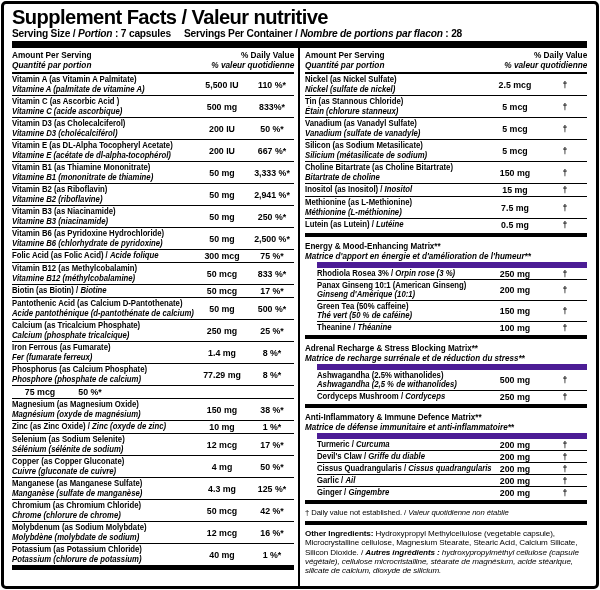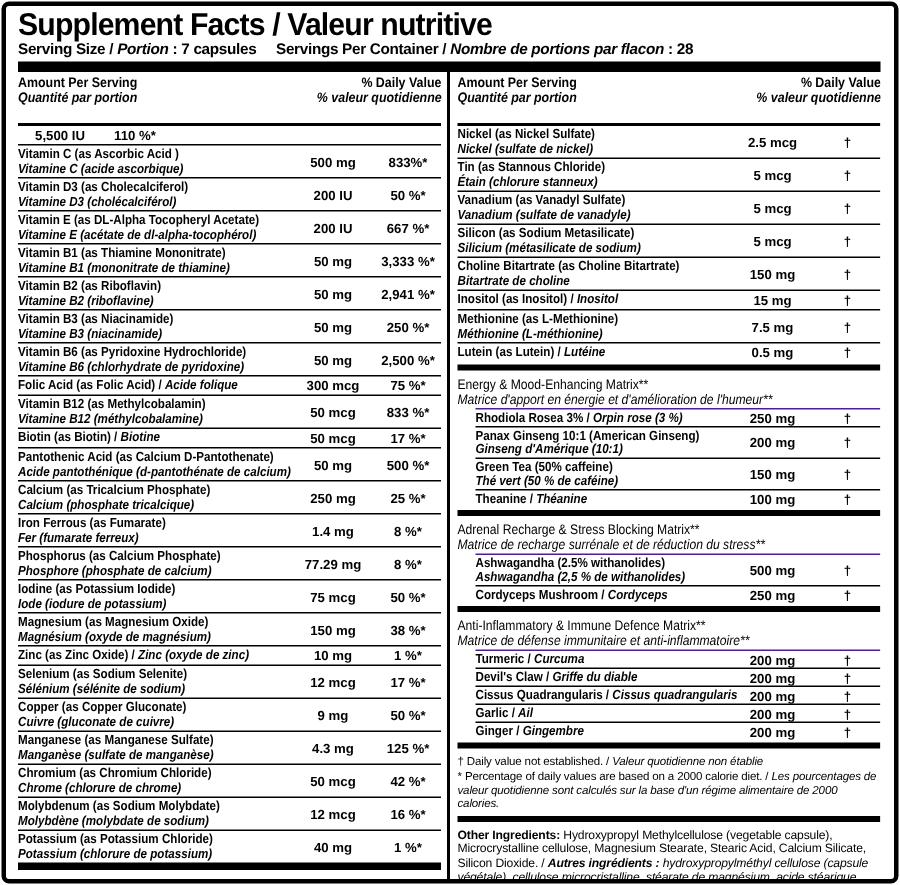--- a/index.html
+++ b/index.html
@@ -12,37 +12,37 @@
            transform:scaleX(0.96); transform-origin:0 50%; white-space:nowrap; }
   .serving-line { display:flex; font-size:10.2px; font-weight:700; margin-top:0; letter-spacing:-0.2px; }
   .sl-left { width:172px; flex-shrink:0; }
   .fr { font-style:italic; }
   .top-bar { height:7px; background:#000; margin:2px 9px 0 8px; flex-shrink:0; }
   .cols { display:flex; margin:0 9px 0 8px; flex:1; overflow:hidden; }
   .col { flex:1; min-width:0; overflow:hidden; display:flex; flex-direction:column; }
   .col-left { padding-right:4px; }
   .col-right { border-left:2px solid #000; padding-left:5px; }
   .col-head { display:flex; justify-content:space-between; align-items:flex-end;
-              border-bottom:2.5px solid #000; padding:2px 0 12px 0;
+              border-bottom:2.5px solid #000; padding:2px 0 2px 0;
               font-size:9.2px; font-weight:700; line-height:10px; }
   .chline { transform:scaleX(0.9); transform-origin:0 50%; white-space:nowrap; }
   .ch-right { text-align:center; }
   .ch-right .chline { transform-origin:100% 50%; margin-left:auto; width:max-content; }
   .row { display:flex; align-items:center; padding:1px 0; font-size:8.8px; font-weight:700; }
   .rows .row + .row { border-top:1px solid #000; }
   .name { flex:1; min-width:0; padding-right:2px; }
   .nline { line-height:9.5px; transform:scaleX(0.88); transform-origin:0 50%;
            white-space:nowrap; width:max-content; }
   .amt { width:56px; text-align:center; white-space:nowrap; flex-shrink:0; }
   .dv  { width:44px; text-align:center; white-space:nowrap; flex-shrink:0; }
   .bar { height:4px; background:#000; margin:2px 0; flex-shrink:0; }
   .end-bar { height:5px; background:#000; margin-top:0; flex-shrink:0; }
-  .section-head { font-size:9.2px; font-weight:400; padding:2px 0 1px 0;text-align:center; }
+  .section-head { font-size:9.2px; font-weight:700; padding:2px 0 1px 0;text-align:center; }
   .section-head .nline { line-height:10px; }
-  .sec-rows .row { border-top:1px solid #4c1d95; margin-left:12px; padding:0.5px 0; }
+  .sec-rows .row { border-top:6px solid #4c1d95; margin-left:12px; padding:0.5px 0; }
   .fnotes { font-size:7.7px; font-weight:400; line-height:9px; padding:2px 0 1px 0; letter-spacing:-0.1px; }
   .fnotes p { margin:0 0 1px 0; }
   .other { font-size:8.1px; font-weight:400; line-height:9.3px; padding-top:2px; letter-spacing:-0.1px; }
 </style>
 </head>
 <body>
 
 <div class="label">
 
   <div class="hdr">
@@ -71,20 +71,24 @@
           <div class="chline">Amount Per Serving</div>
           <div class="chline fr">Quantité par portion</div>
         </div>
         <div class="ch-right">
           <div class="chline">% Daily Value</div>
           <div class="chline fr">% valeur quotidienne</div>
         </div>
       </div>
       <div class="rows" id="left-rows">
           <div class="row">
+            <div class="name">
+              <div class="nline">Vitamin A (as Vitamin A Palmitate)</div>
+              <div class="nline fr">Vitamine A (palmitate de vitamine A)</div>
+            </div>
             <div class="amt">5,500 IU</div>
             <div class="dv">110 %*</div>
           </div>
           <div class="row">
             <div class="name">
               <div class="nline">Vitamin C (as Ascorbic Acid )</div>
               <div class="nline fr">Vitamine C (acide ascorbique)</div>
             </div>
             <div class="amt">500 mg</div>
             <div class="dv">833%*</div>
@@ -185,24 +189,20 @@
           </div>
           <div class="row">
             <div class="name">
               <div class="nline">Phosphorus (as Calcium Phosphate)</div>
               <div class="nline fr">Phosphore (phosphate de calcium)</div>
             </div>
             <div class="amt">77.29 mg</div>
             <div class="dv">8 %*</div>
           </div>
           <div class="row">
-            <div class="name">
-              <div class="nline">Iodine (as Potassium Iodide)</div>
-              <div class="nline fr">Iode (iodure de potassium)</div>
-            </div>
             <div class="amt">75 mcg</div>
             <div class="dv">50 %*</div>
           </div>
           <div class="row">
             <div class="name">
               <div class="nline">Magnesium (as Magnesium Oxide)</div>
               <div class="nline fr">Magnésium (oxyde de magnésium)</div>
             </div>
             <div class="amt">150 mg</div>
             <div class="dv">38 %*</div>
@@ -220,21 +220,21 @@
               <div class="nline fr">Sélénium (sélénite de sodium)</div>
             </div>
             <div class="amt">12 mcg</div>
             <div class="dv">17 %*</div>
           </div>
           <div class="row">
             <div class="name">
               <div class="nline">Copper (as Copper Gluconate)</div>
               <div class="nline fr">Cuivre (gluconate de cuivre)</div>
             </div>
-            <div class="amt">9 mg</div>
+            <div class="amt">4 mg</div>
             <div class="dv">50 %*</div>
           </div>
           <div class="row">
             <div class="name">
               <div class="nline">Manganese (as Manganese Sulfate)</div>
               <div class="nline fr">Manganèse (sulfate de manganèse)</div>
             </div>
             <div class="amt">4.3 mg</div>
             <div class="dv">125 %*</div>
           </div>
@@ -449,24 +449,20 @@
               </div>
             </div>
           </div>
         </div>
       <div class="bar"></div>
       <div class="fnotes">
         <p>
           <span>† Daily value not established. /</span>
           <i class="fr">Valeur quotidienne non établie</i>
         </p>
-        <p>
-          <span>* Percentage of daily values are based on a 2000 calorie diet. /</span>
-          <i class="fr">Les pourcentages de valeur quotidienne sont calculés sur la base d'un régime alimentaire de 2000 calories.</i>
-        </p>
       </div>
       <div class="bar"></div>
       <div class="other">
         <b>Other Ingredients:</b>
         <span>Hydroxypropyl Methylcellulose (vegetable capsule), Microcrystalline cellulose, Magnesium Stearate, Stearic Acid, Calcium Silicate, Silicon Dioxide. /</span>
         <b class="fr">Autres ingrédients :</b>
         <i>hydroxypropylméthyl cellulose (capsule végétale), cellulose microcristalline, stéarate de magnésium, acide stéarique, silicate de calcium, dioxyde de silicium.</i>
       </div>
     </div>
 

